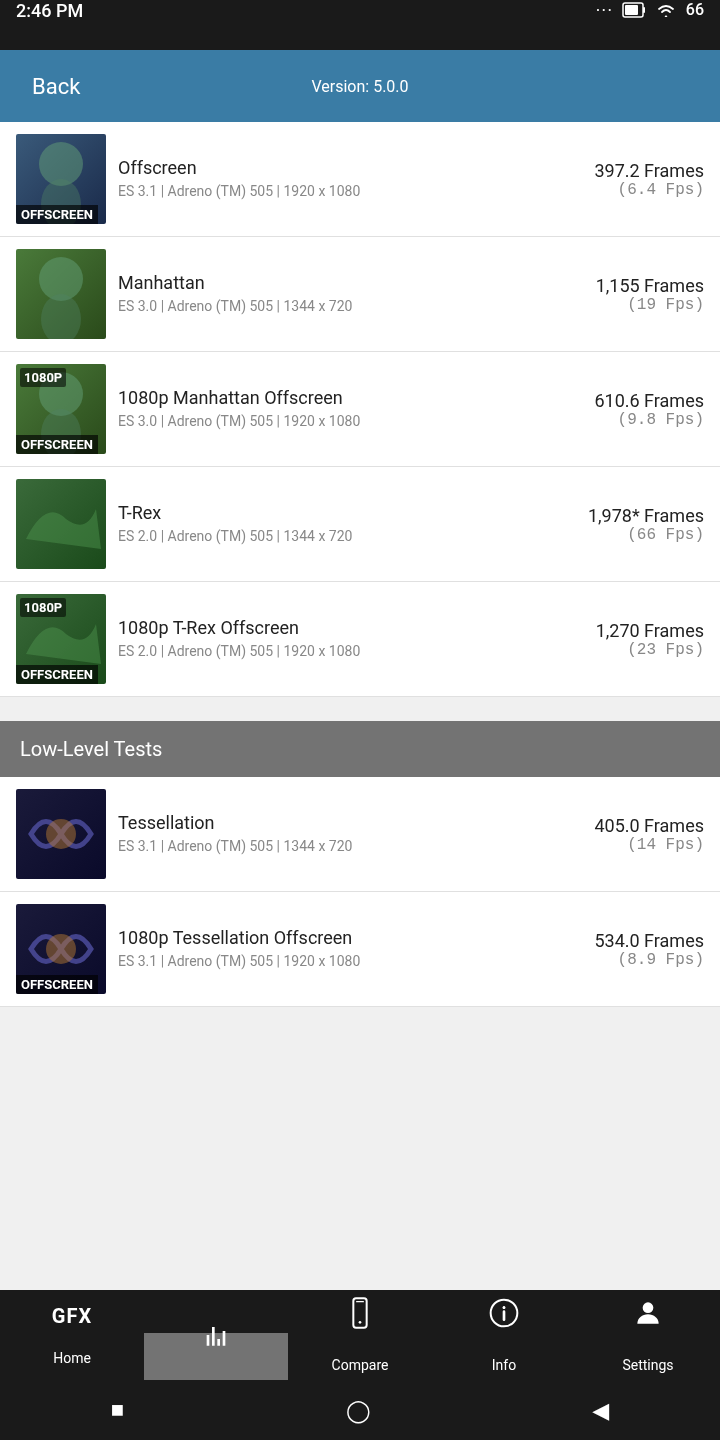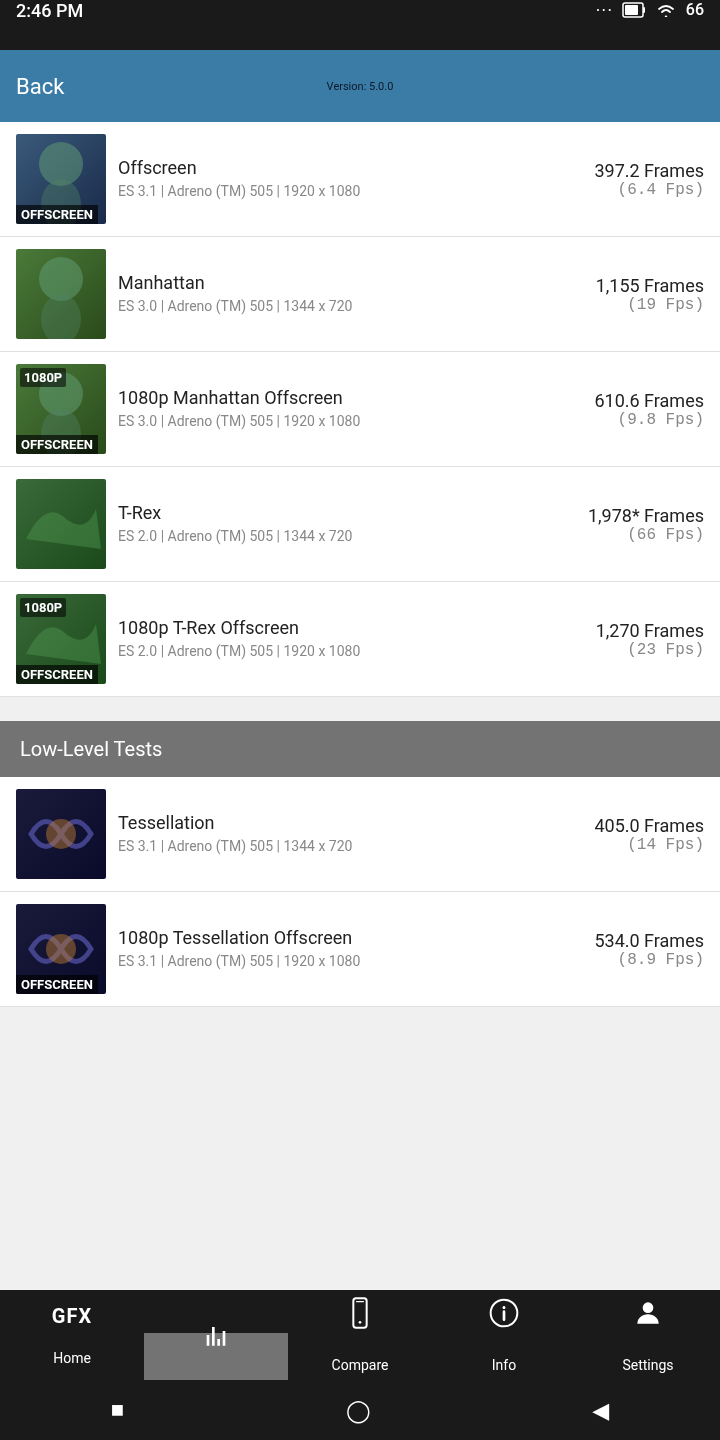--- a/index.html
+++ b/index.html
@@ -28,36 +28,36 @@
       align-items: center;
       gap: 8px;
     }
     .status-dots { letter-spacing: 2px; font-size: 14px; }
 
     
     .top-nav {
       background: #3a7ca5;
       display: flex;
       align-items: center;
-      padding: 0 16px;
+      padding: 0 32px;
       height: 72px;
       position: relative;
     }
     .back-btn {
       color: #fff;
       font-size: 22px;
       font-weight: 400;
       cursor: pointer;
     }
     .version-label {
       position: absolute;
       left: 50%;
       transform: translateX(-50%);
-      color: #0f172a;
-      font-size: 11px;
+      color: #ffffff;
+      font-size: 16px;
     }
 
     
     .content {
       background: #fff;
       padding-bottom: 0;
     }
 
     
     .bench-row {

